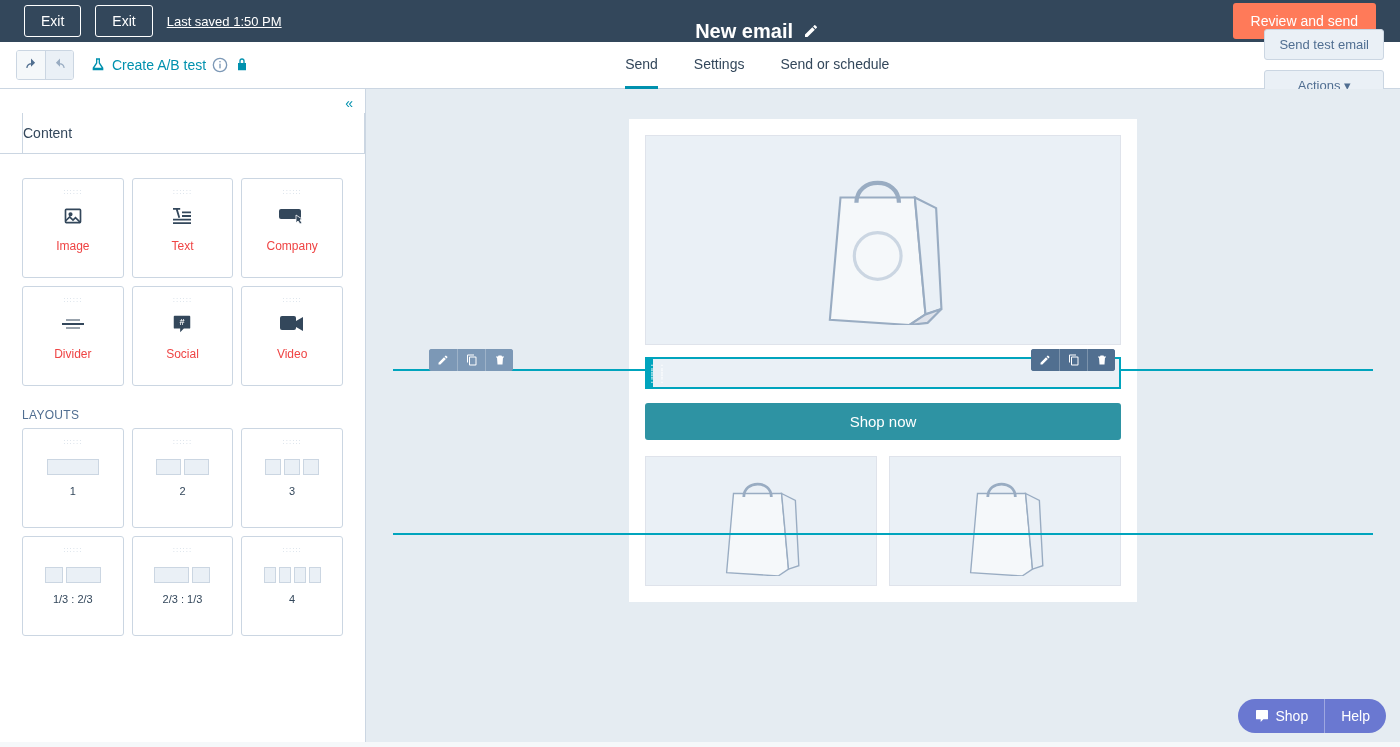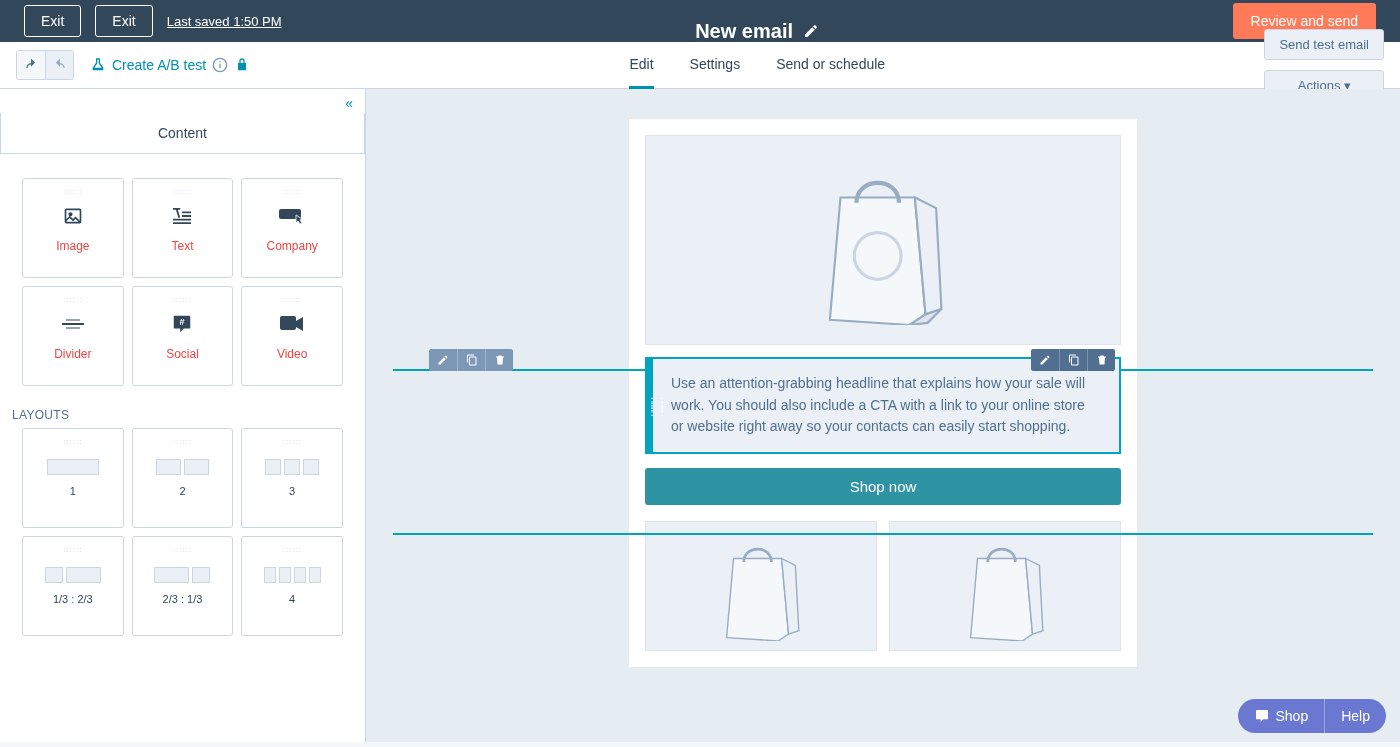--- a/index.html
+++ b/index.html
@@ -25,33 +25,33 @@
 .secbar-center { flex: 1; display: flex; justify-content: center; gap: 36px; }
 .tab-link { font-size: 14px; color: #33475b; padding: 14px 0; cursor: pointer; border-bottom: 3px solid transparent; font-weight: 500; }
 .tab-link.active { border-bottom-color: #0091ae; }
 .secbar-right { display: flex; gap: 10px; flex-direction: column; }
 .btn-gray-outline { background: #eaf0f6; border: 1px solid #cbd6e2; color: #506e91; padding: 7px 14px; font-size: 13px; border-radius: 3px; cursor: pointer; }
 
 .main { display: flex; height: calc(747px - 94px); }
 .sidebar { width: 366px; background: #fff; border-right: 1px solid #cbd6e2; position: relative; overflow-y: auto; }
 .collapse-arrow { position: absolute; top: 6px; right: 12px; font-size: 14px; color: #0091ae; cursor: pointer; }
 .side-tabs { display: flex; border-bottom: 1px solid #cbd6e2; margin-top: 24px; }
-.side-tab { flex: 1; text-align: center; padding: 12px 0; font-size: 14px; color: #33475b; cursor: pointer; background: #eaf0f6; }
+.side-tab { flex: 1; text-align: left; padding: 12px 0; font-size: 14px; color: #33475b; cursor: pointer; background: #eaf0f6; margin-left: 22px; }
 .side-tab.active { background: #fff; border-bottom: none; }
 .side-tab:not(.active) { border-bottom: 1px solid #cbd6e2; }
 .side-tab:first-child.active { border-right: 1px solid #cbd6e2; }
 .side-tab:last-child.active { border-left: 1px solid #cbd6e2; }
 
 .blocks { display: grid; grid-template-columns: repeat(3, 1fr); gap: 8px; padding: 24px 22px 8px; }
 .block { border: 1px solid #cbd6e2; border-radius: 3px; height: 100px; display: flex; flex-direction: column; align-items: center; justify-content: center; gap: 10px; background: #fff; cursor: grab; position: relative; }
 .block .dots { position: absolute; top: 8px; font-size: 8px; color: #cbd6e2; letter-spacing: 1px; }
 .block .icon { font-size: 22px; color: #33475b; display: flex; align-items: center; justify-content: center; height: 26px; }
 .block .label { font-size: 12px; color: #ef4444; }
 
-.layouts-heading { font-size: 12px; color: #506e91; padding: 14px 12px 6px; font-weight: 400; letter-spacing: 0.3px; }
+.layouts-heading { font-size: 12px; color: #506e91; padding: 14px 22px 6px; font-weight: 400; letter-spacing: 0.3px; }
 .layouts { display: grid; grid-template-columns: repeat(3, 1fr); gap: 8px; padding: 0 22px 20px; }
 .layout { border: 1px solid #cbd6e2; border-radius: 3px; height: 100px; display: flex; flex-direction: column; align-items: center; justify-content: center; gap: 10px; background: #fff; cursor: grab; position: relative; }
 .layout .dots { position: absolute; top: 8px; font-size: 8px; color: #cbd6e2; letter-spacing: 1px; }
 .layout .cols { display: flex; gap: 3px; }
 .layout .col { width: 16px; height: 16px; background: #eaf0f6; border: 1px solid #cbd6e2; }
 .layout .col.w1 { width: 52px; }
 .layout .col.w23 { width: 35px; }
 .layout .col.w13 { width: 18px; }
 .layout .col.sm { width: 12px; }
 .layout .label { font-size: 11px; color: #33475b; }
@@ -129,21 +129,21 @@
     <svg class="info-icon" viewBox="0 0 24 24">
         <circle cx="12" cy="12" r="10" fill="none" stroke="#7c98b6" stroke-width="2"></circle>
         <rect x="11" y="10" width="2" height="7" fill="#7c98b6"></rect>
         <rect x="11" y="6" width="2" height="2" fill="#7c98b6"></rect>
       </svg>
     <svg class="lock-icon" viewBox="0 0 24 24">
         <path d="M12 2a4 4 0 0 0-4 4v3H6v11h12V9h-2V6a4 4 0 0 0-4-4zm-2 4a2 2 0 1 1 4 0v3h-4V6z"></path>
       </svg>
   </div>
   <div class="secbar-center">
-    <div class="tab-link active">Edit</div>
+    <div class="tab-link active">Send</div>
     <div class="tab-link">Settings</div>
     <div class="tab-link">Send or schedule</div>
   </div>
   <div class="secbar-right">
     <button class="btn-gray-outline">Send test email</button>
     <button class="btn-gray-outline"><span>Actions</span> <span>▾</span></button>
   </div>
 </div>
 
 <div class="main">
@@ -317,21 +317,20 @@
               </div>
             <div class="tb-btn">
                 <svg viewBox="0 0 24 24">
                   <path d="M6 7h12l-1 14H7L6 7zm3-4h6l1 2h4v2H4V5h4l1-2z"></path>
                 </svg>
               </div>
           </div>
 
           <div class="text-block">
             <div class="drag-handle">⋮⋮<br>⋮⋮<br>⋮⋮</div>
-            <p>Use an attention-grabbing headline that explains how your sale will work. You should also include a CTA with a link to your online store or website right away so your contacts can easily start shopping.</p>
           </div>
         </div>
 
         <div class="cta-btn">Shop now</div>
 
         <div class="two-imgs">
           <div class="img-box">
             <svg class="bag-svg-sm" viewBox="0 0 120 160" fill="#eaf0f6" stroke="#99acc2" stroke-width="2">
                 <path d="M20 40 L90 40 L100 150 L85 160 L10 155 Z" fill="#f5f8fa"></path>
                 <path d="M90 40 L110 50 L115 145 L100 150 Z" fill="#eaf0f6"></path>

